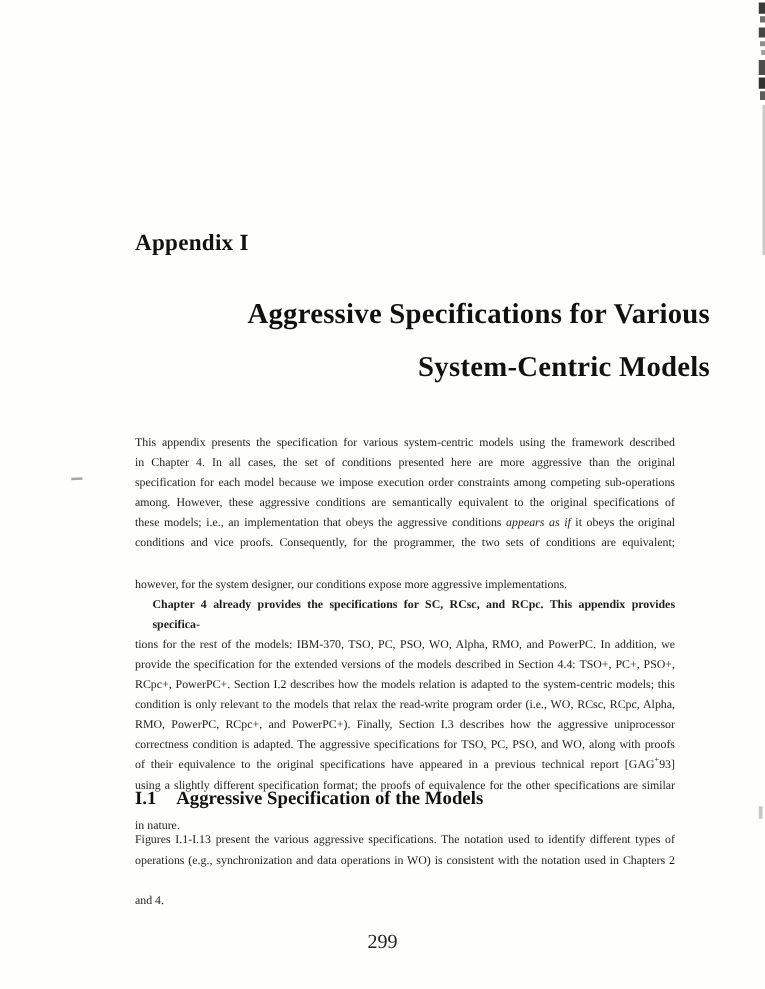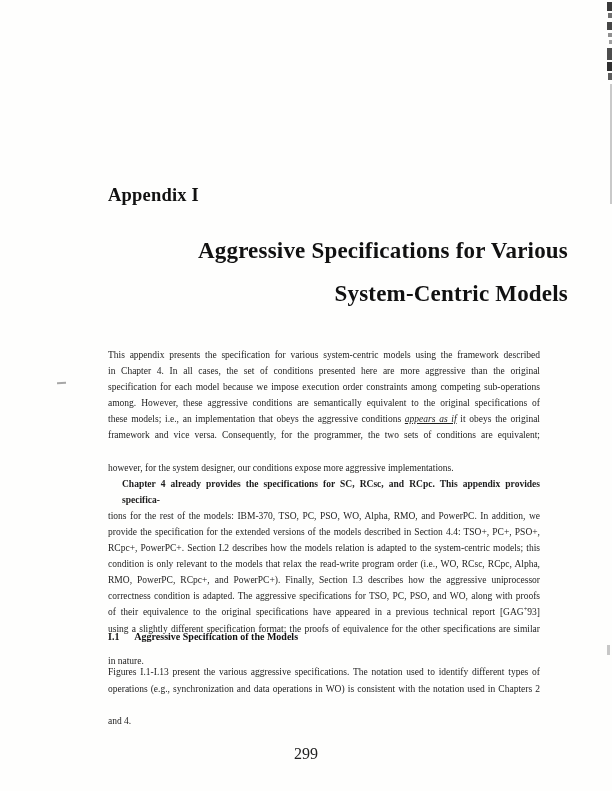--- a/index.html
+++ b/index.html
@@ -32,25 +32,25 @@
   #body-sec{top:664px;line-height:16.6px;}
   .paragraph{margin:0;}
   .line{
     text-align:justify;
     text-align-last:justify;
     -moz-text-align-last:justify;
     white-space:normal;
   }
   .line.last{text-align-last:left;margin-top:16px;-moz-text-align-last:left;}
   .line.indent{padding-left:14px;font-weight:bold;}
-  .italic{font-style:italic;text-decoration:underline;}
+  .italic{font-style:italic;}
   .sup{vertical-align:super;font-size:6.5px;line-height:0;}
   .section-heading{
     position:absolute;left:108px;top:631px;
-    font-size:10px;font-weight:bold;color:#111;
+    font-size:15px;font-weight:bold;color:#111;
   }
   .section-heading .sec-num{margin-right:13px;}
   .page-number{
     position:absolute;left:0;top:745px;width:612px;
     text-align:center;font-size:16px;color:#222;
   }
   
   .edge-artifacts{position:absolute;right:0;top:0;width:8px;height:220px;}
   .edge-artifacts i{position:absolute;display:block;right:0;}
   .margin-dash{
@@ -88,21 +88,21 @@
     <span class="title-line">System-Centric Models</span>
   </h1>
 
   <div class="body-block" id="body-main">
       <div class="paragraph">
         <div class="line"><span>This appendix presents the specification for various system-centric models using the framework described</span></div>
         <div class="line"><span>in Chapter 4.  In all cases, the set of conditions presented here are more aggressive than the original</span></div>
         <div class="line"><span>specification for each model because we impose execution order constraints among competing sub-operations</span></div>
         <div class="line"><span>among.  However, these aggressive conditions are semantically equivalent to the original specifications of</span></div>
         <div class="line"><span>these models; i.e., an implementation that obeys the aggressive conditions </span><span class="italic">appears as if</span><span> it obeys the original</span></div>
-        <div class="line"><span>framework and vice versa.  Consequently, for the programmer, the two sets of conditions are equivalent;</span></div>
+        <div class="line"><span>conditions and vice proofs.  Consequently, for the programmer, the two sets of conditions are equivalent;</span></div>
         <div class="line last"><span>however, for the system designer, our conditions expose more aggressive implementations.</span></div>
       </div>
       <div class="paragraph">
         <div class="line indent"><span>Chapter 4 already provides the specifications for SC, RCsc, and RCpc. This appendix provides specifica-</span></div>
         <div class="line"><span>tions for the rest of the models: IBM-370, TSO, PC, PSO, WO, Alpha, RMO, and PowerPC. In addition, we</span></div>
         <div class="line"><span>provide the specification for the extended versions of the models described in Section 4.4: TSO+, PC+, PSO+,</span></div>
         <div class="line"><span>RCpc+, PowerPC+. Section I.2 describes how the models relation is adapted to the system-centric models; this</span></div>
         <div class="line"><span>condition is only relevant to the models that relax the read-write program order (i.e., WO, RCsc, RCpc, Alpha,</span></div>
         <div class="line"><span>RMO, PowerPC, RCpc+, and PowerPC+). Finally, Section I.3 describes how the aggressive uniprocessor</span></div>
         <div class="line"><span>correctness condition is adapted. The aggressive specifications for TSO, PC, PSO, and WO, along with proofs</span></div>

